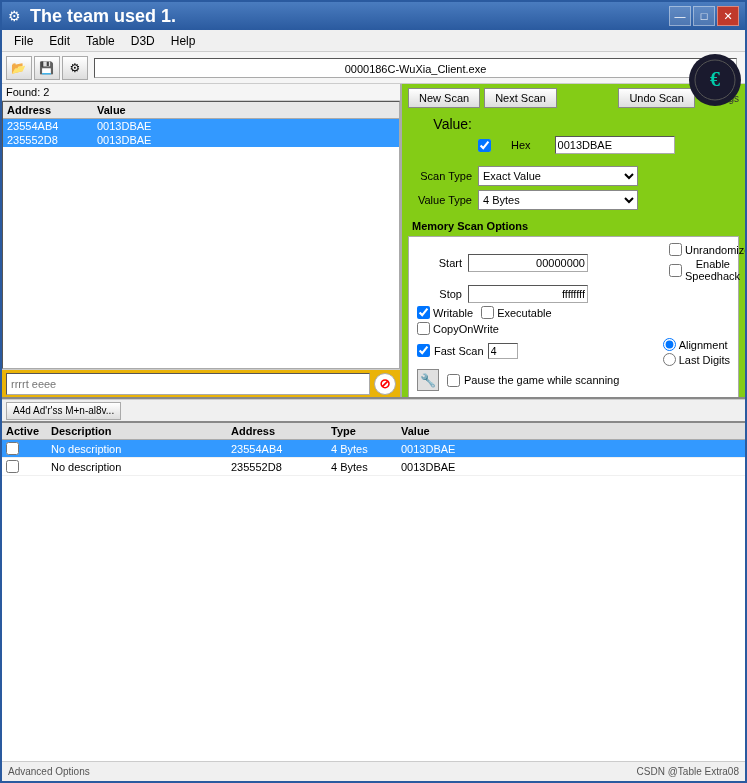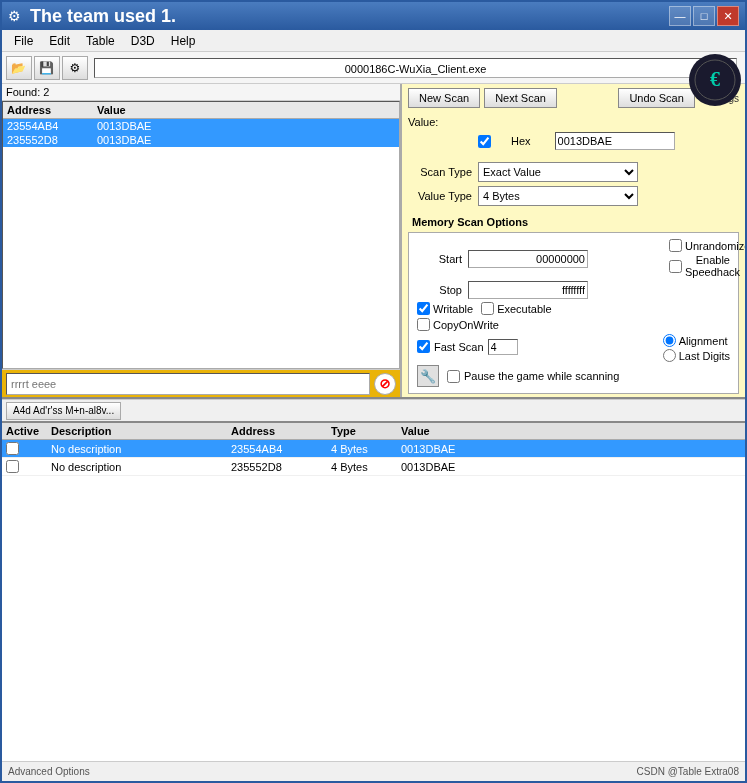--- a/index.html
+++ b/index.html
@@ -187,23 +187,23 @@
       cursor: pointer;
     }
 
     .value-row {
       display: flex;
       align-items: center;
       margin-bottom: 4px;
     }
     .value-row label {
       width: 70px;
-      text-align: left;
+      text-align: right;
       padding-right: 6px;
-      font-size: 11px;
+      font-size: 14px;
     }
     .hex-checkbox-row {
       display: flex;
       align-items: center;
       margin-bottom: 12px;
       padding-left: 70px;
       gap: 20px;
     }
     .value-input {
       width: 120px;
@@ -343,21 +343,21 @@
       display: flex;
       flex-direction: column;
       border-right: 2px solid #aaa;
     }
 
     .right-section {
       flex: 1;
       display: flex;
       flex-direction: column;
       padding: 4px 6px;
-      background: #fef9c3;
+      background: #84cc16;
     }
 
     .bottom-section {
       border-top: 2px solid #888;
       display: flex;
       flex-direction: column;
       height: 340px;
     }
 
     .bottom-header {

